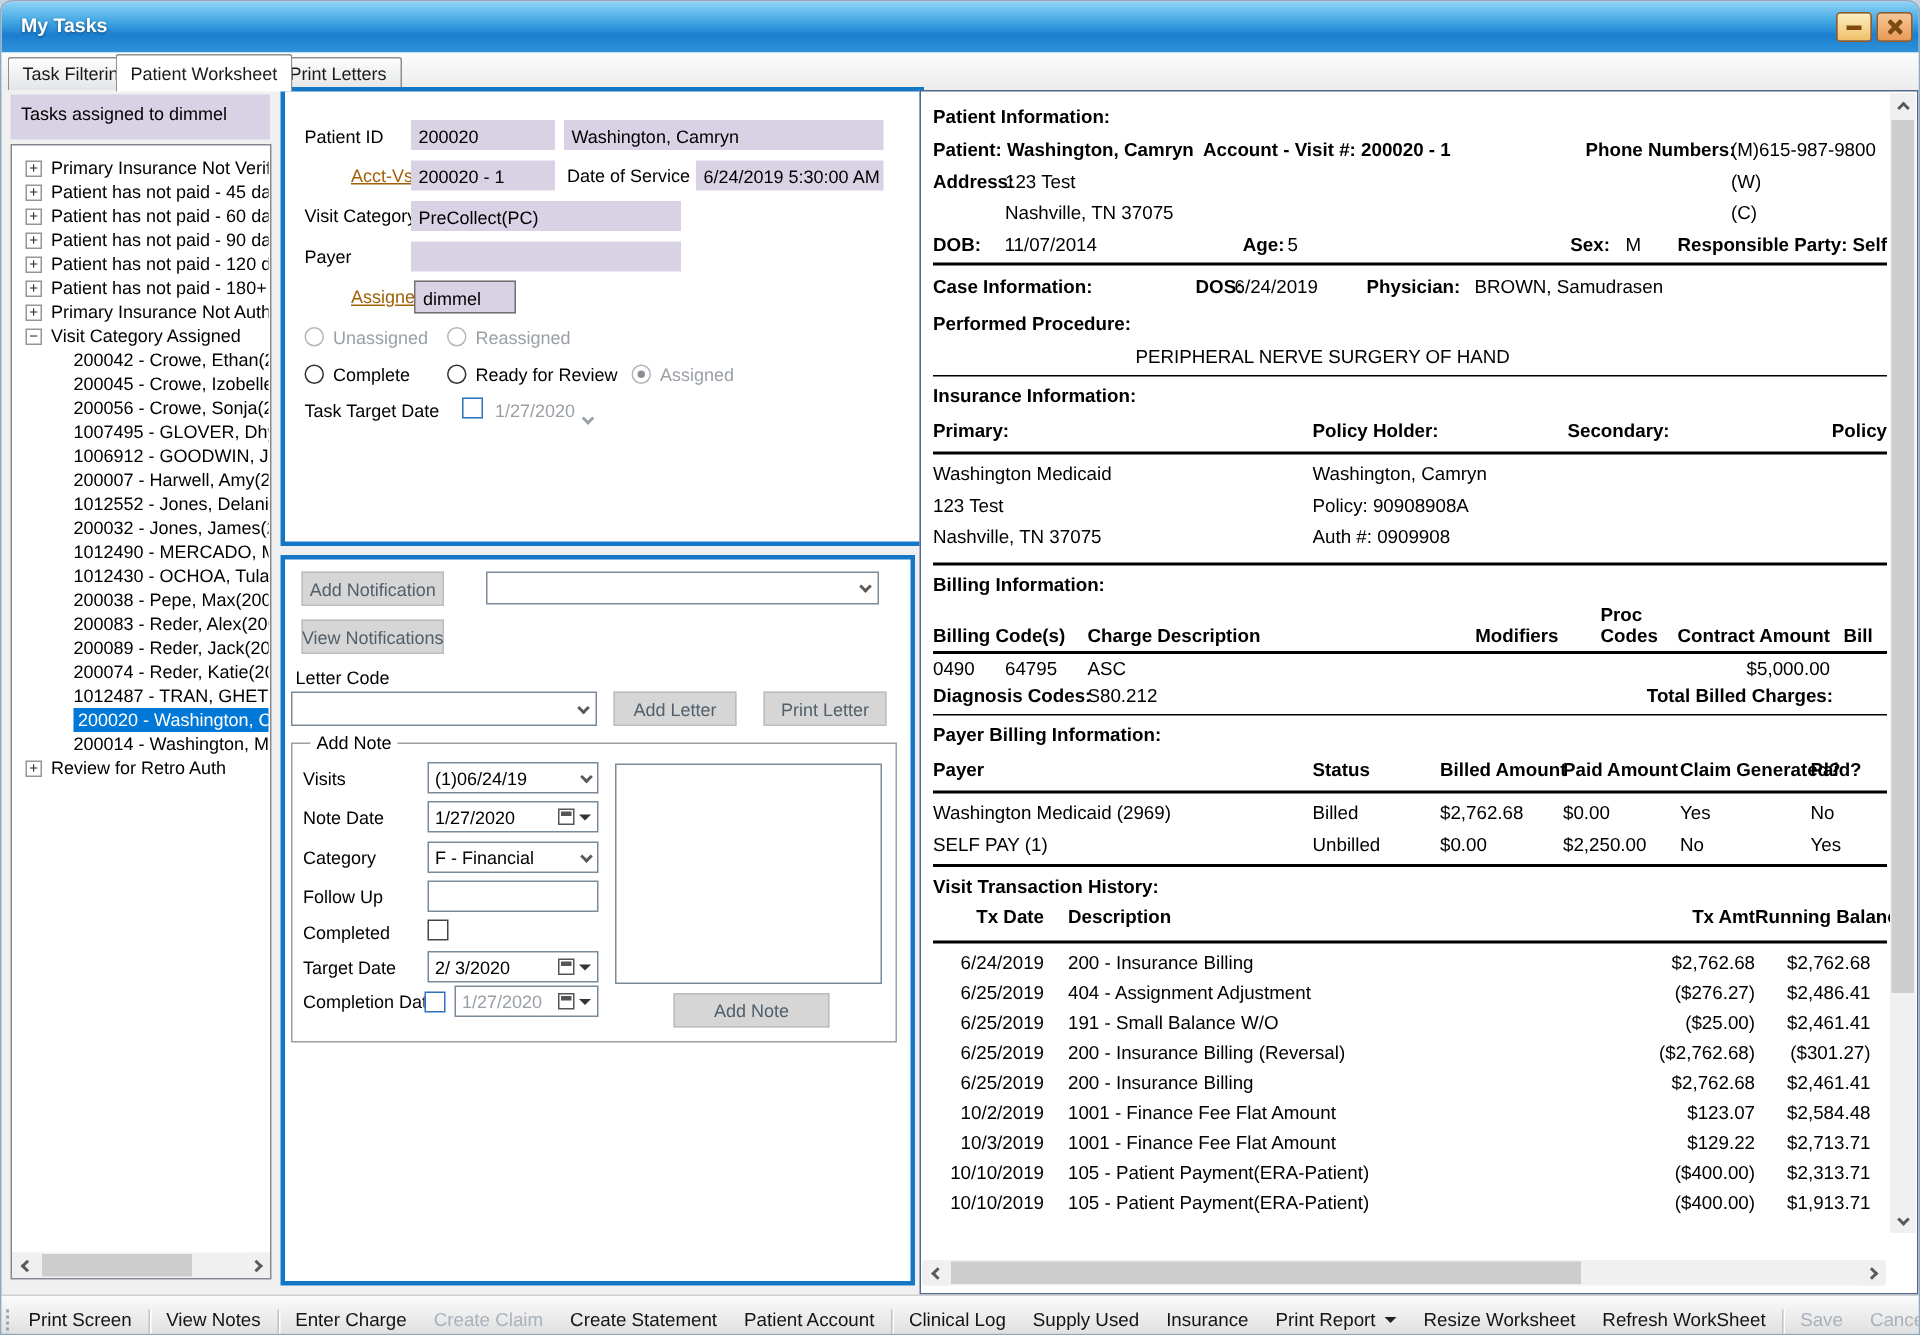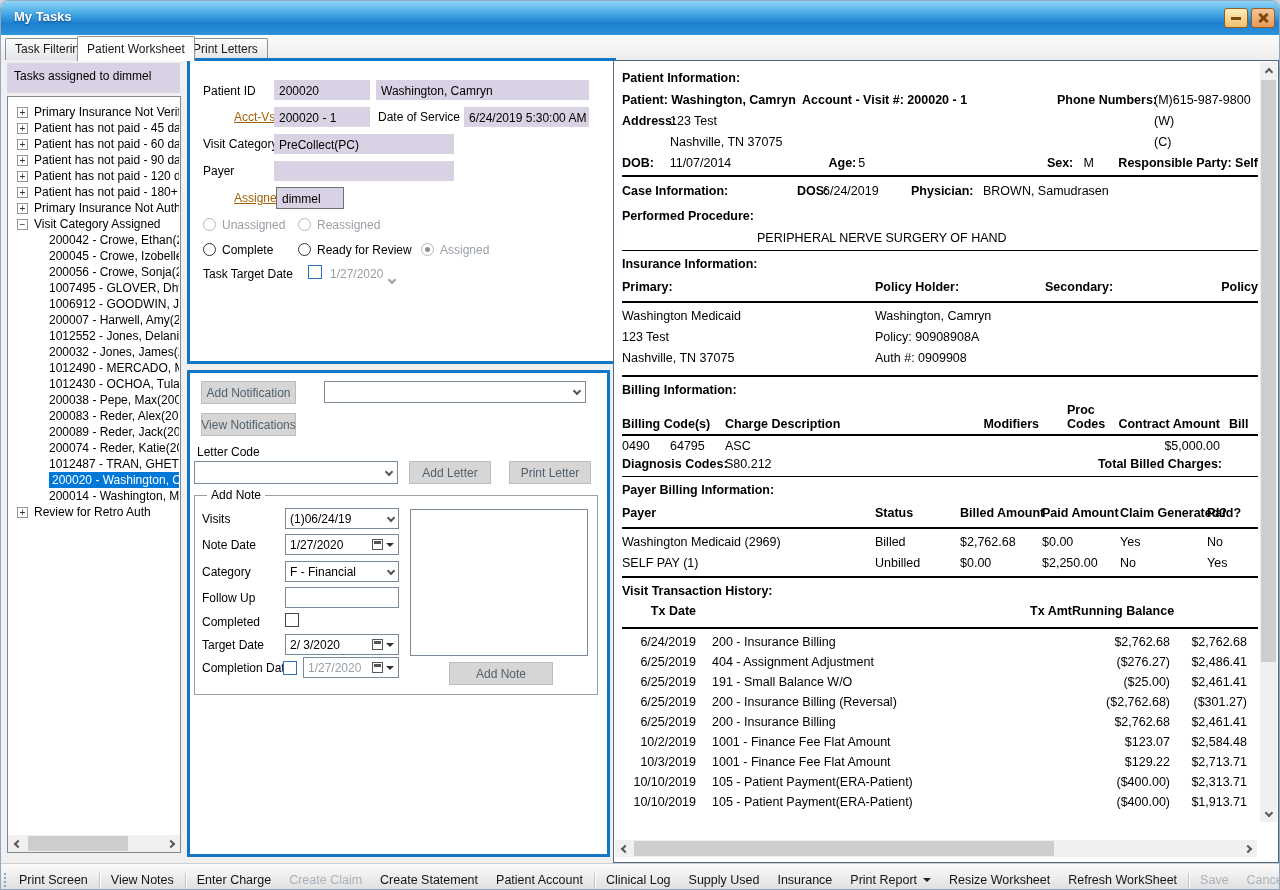--- a/index.html
+++ b/index.html
@@ -522,20 +522,21 @@
             <span>$2,250.00</span>
             <span>No</span>
             <span>Yes</span>
           </div>
         </div>
       <div class="wline" style="margin-top:2px"></div>
 
       <div class="sec-title">Visit Transaction History:</div>
       <div class="tx-grid ghead tx-head" style="display:grid">
         <span class="date">Tx Date</span>
+        <span class="desc">Description</span>
         <span class="ar">Tx Amt</span>
         <span class="ar" style="padding-right:9px">Running Balance</span>
       </div>
       <div class="wline" style="margin-top:0"></div>
       <div>
 
           <div class="tx-grid">
             <span class="date">6/24/2019</span>
             <span class="desc">200 - Insurance Billing</span>
             <span class="ar">$2,762.68</span>

